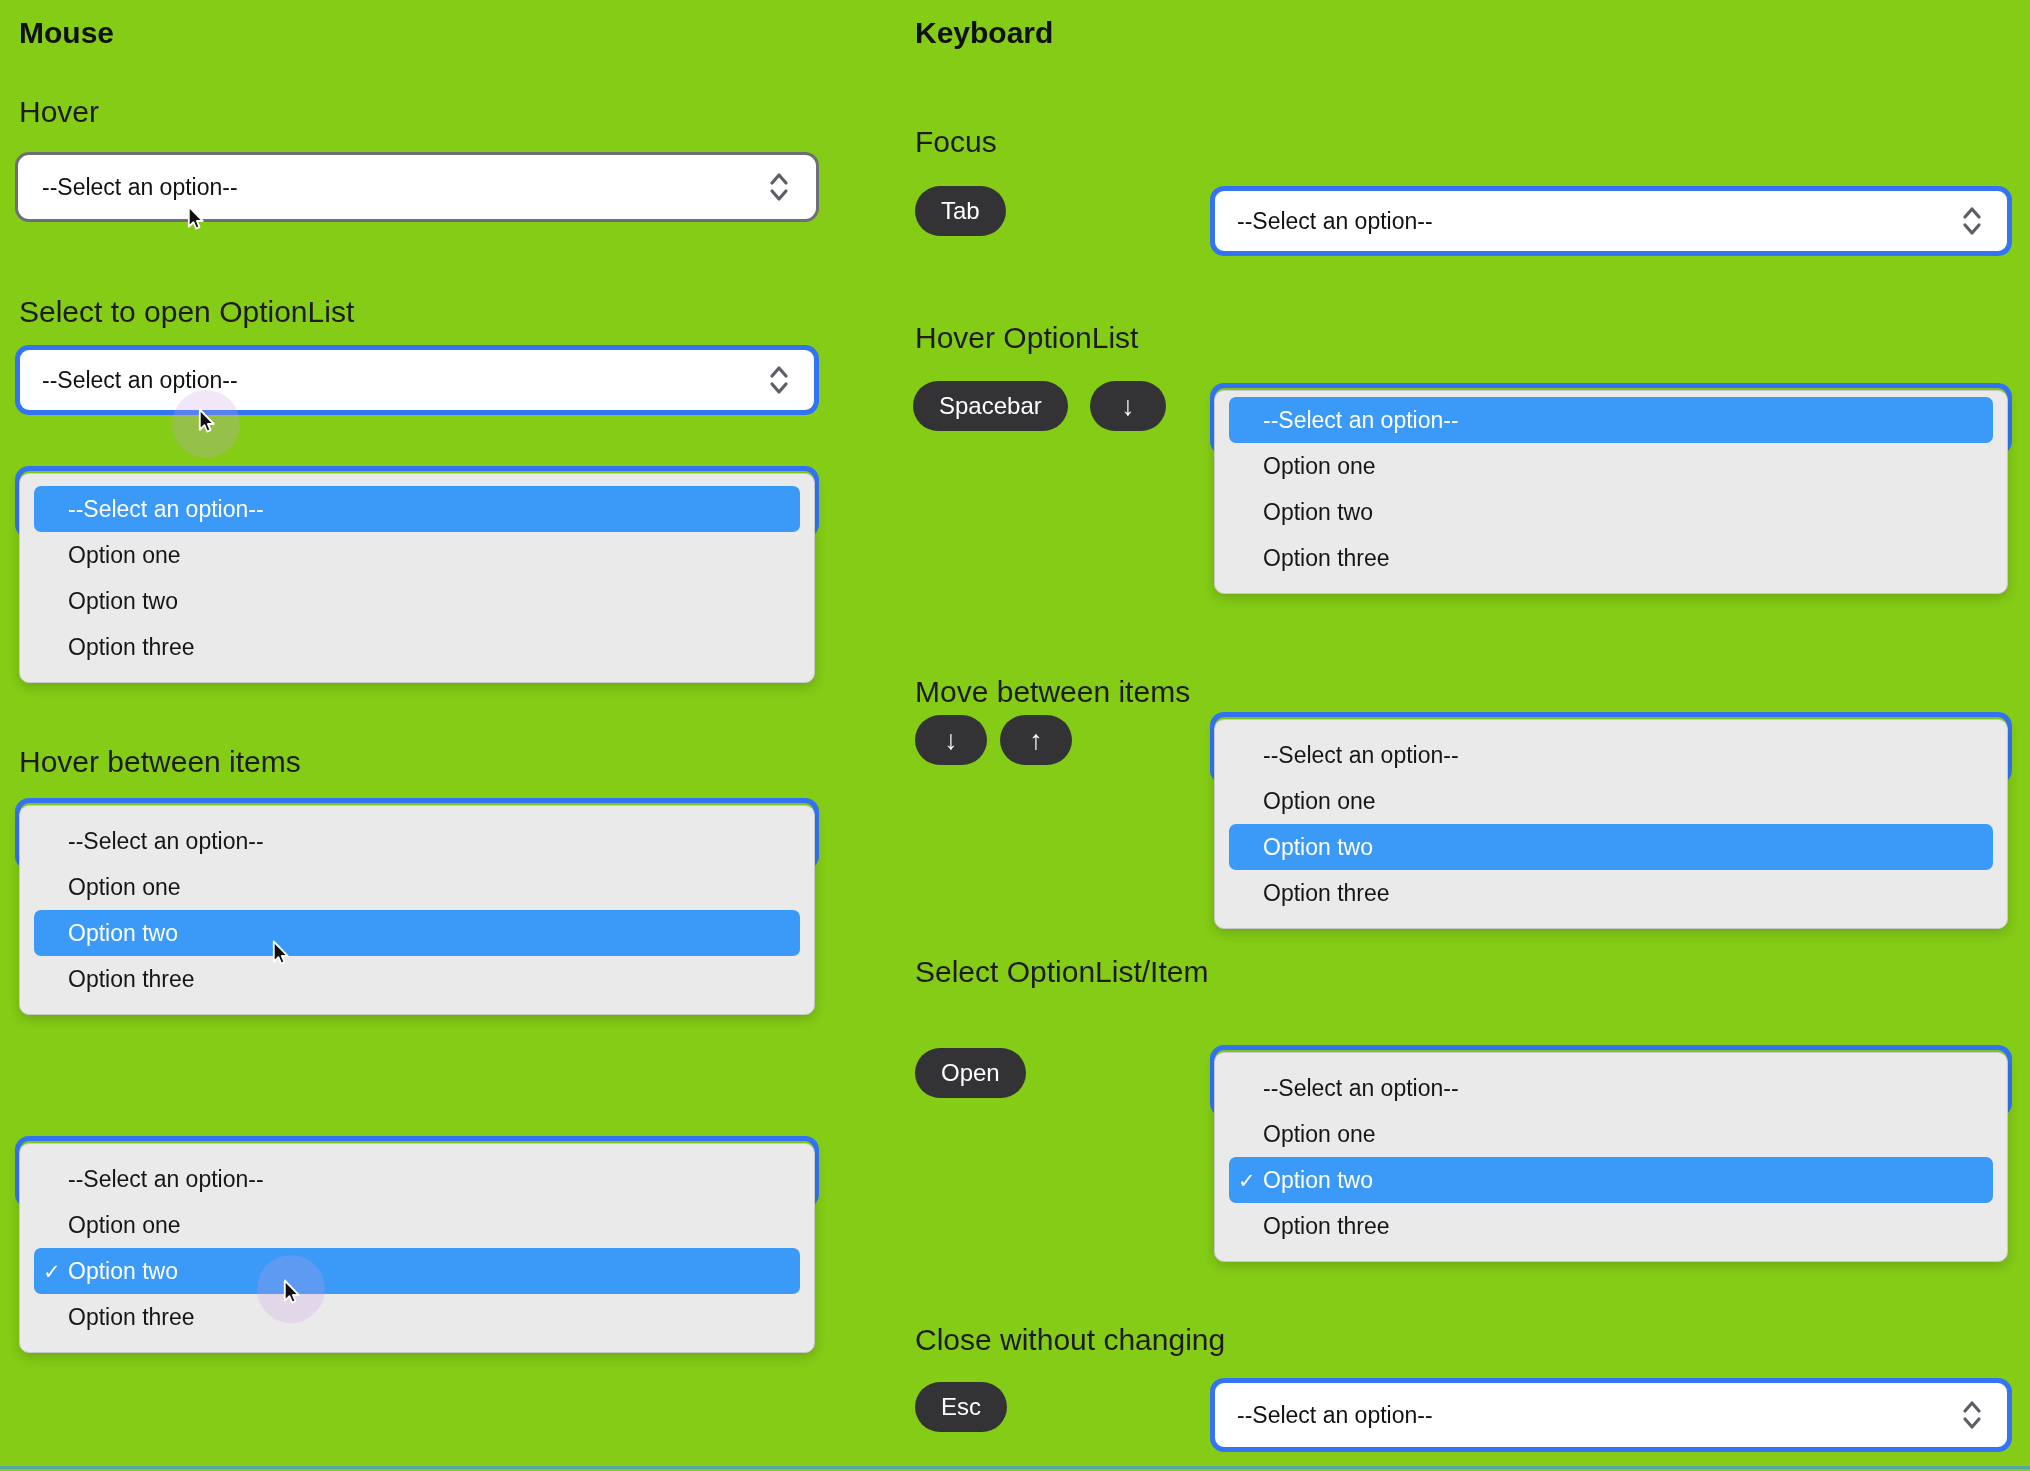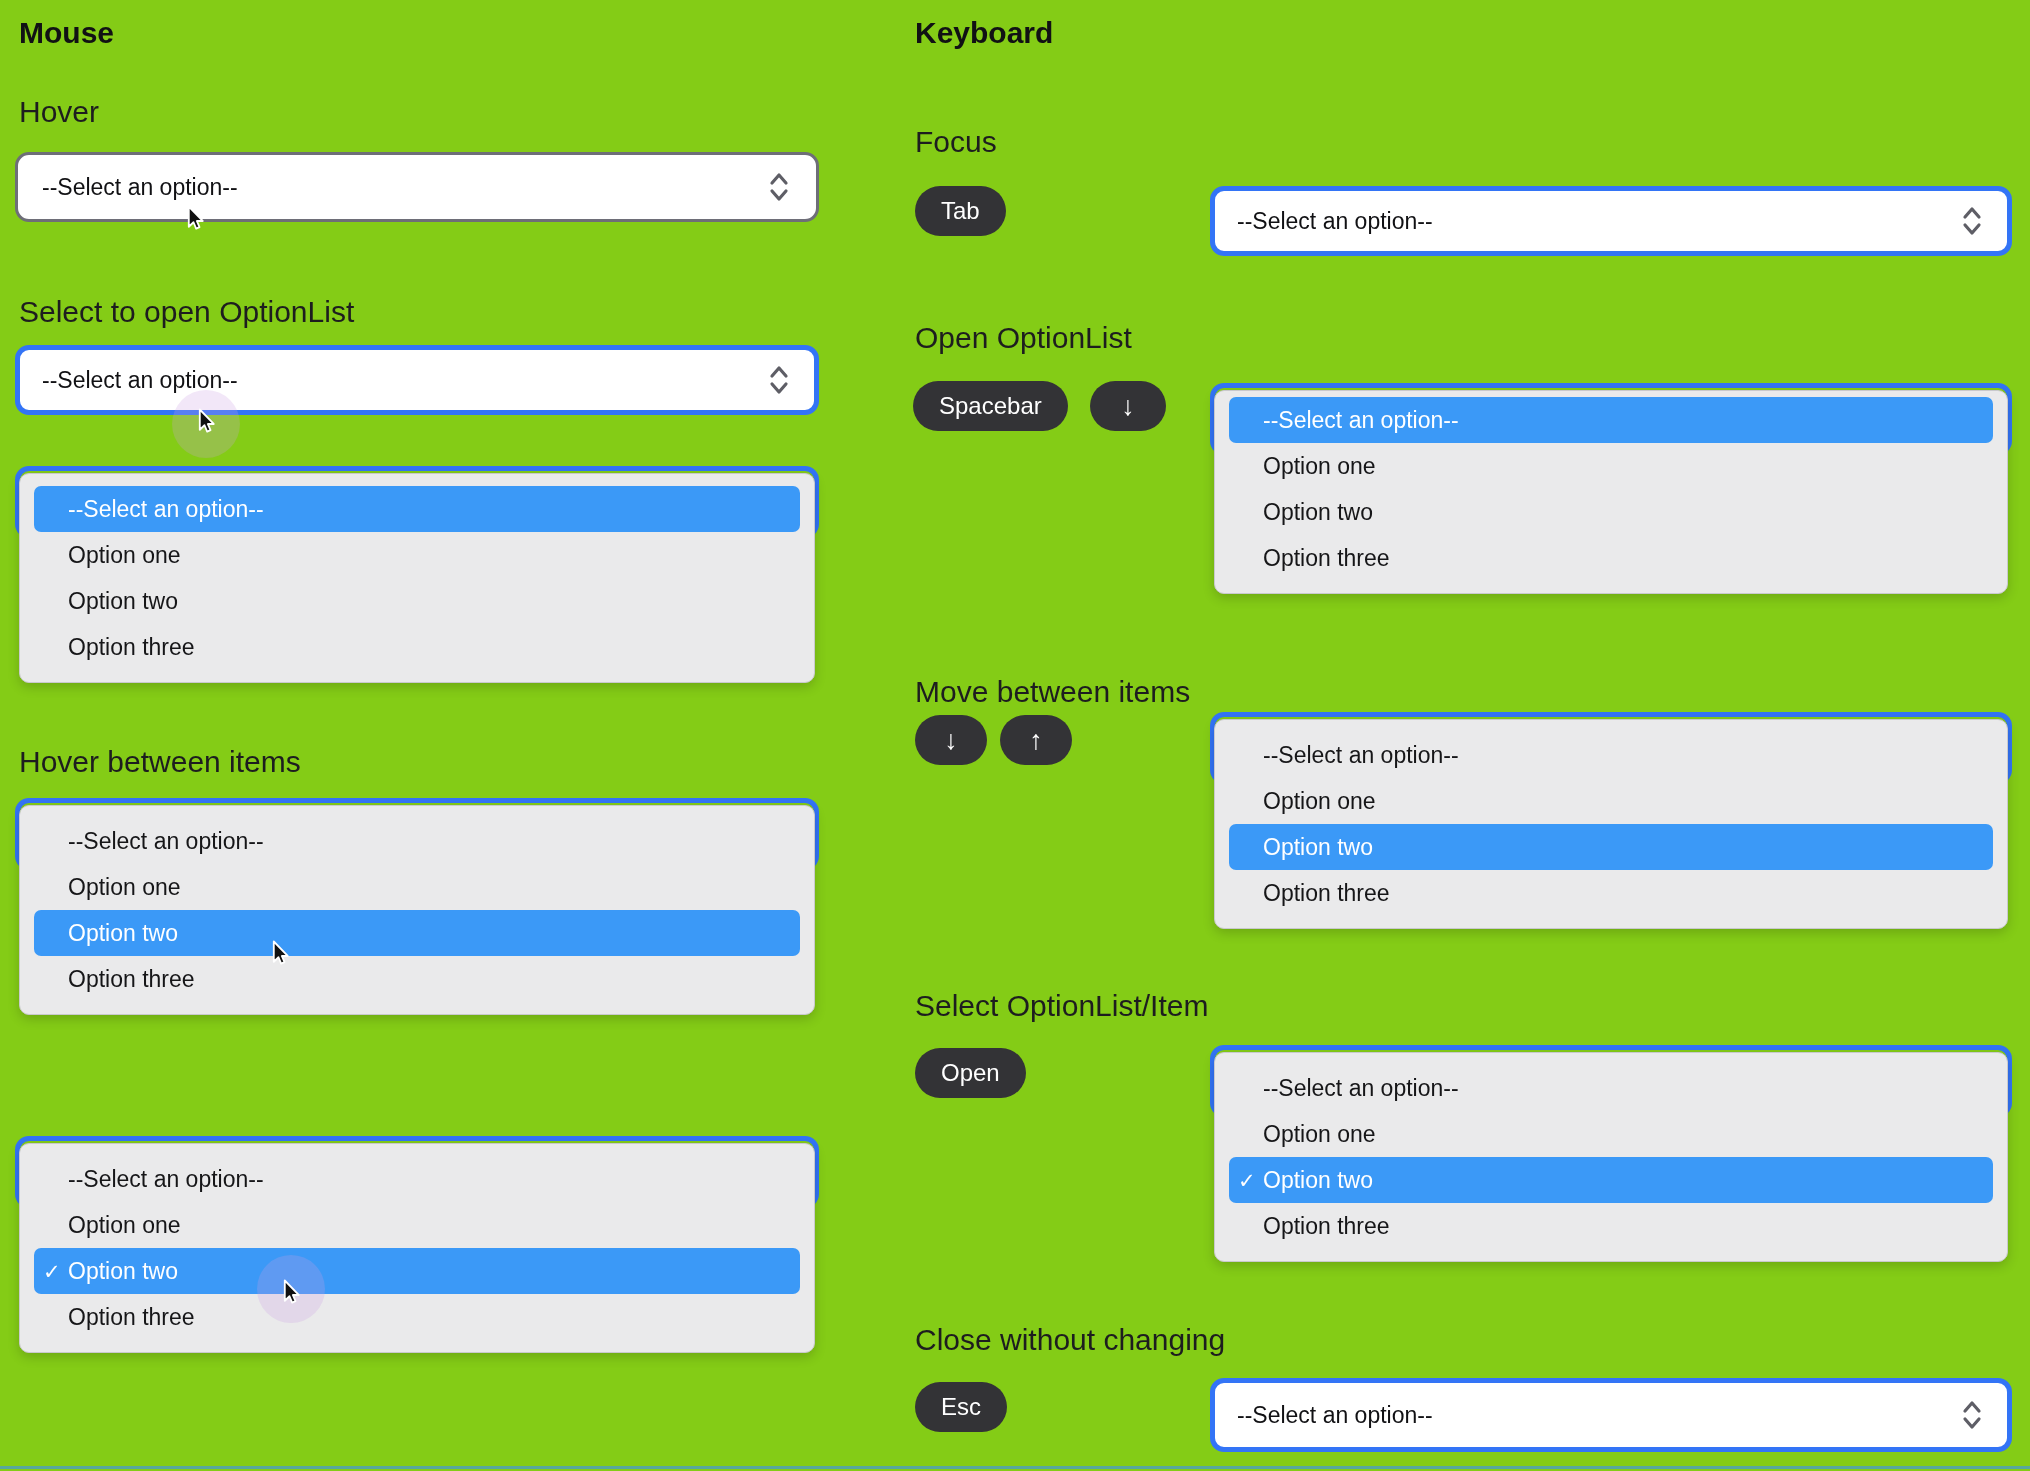--- a/index.html
+++ b/index.html
@@ -163,21 +163,21 @@
       <span>Tab</span>
     </div>
   <div class="sel focused" style="left:1210px;top:186px;width:802px">
     <span class="seltext">--Select an option--</span>
     <svg class="chev" width="22" height="34" viewBox="0 0 22 34">
       <polyline points="4,13 11,5 18,13" fill="none" stroke="#5e5e66" stroke-width="3.2" stroke-linecap="round" stroke-linejoin="round"></polyline>
       <polyline points="4,21 11,29 18,21" fill="none" stroke="#5e5e66" stroke-width="3.2" stroke-linecap="round" stroke-linejoin="round"></polyline>
     </svg>
   </div>
 
-  <div class="seclabel" style="left:915px;top:321px">Open OptionList</div>
+  <div class="seclabel" style="left:915px;top:321px">Hover OptionList</div>
   <div class="pill" style="left:913px;top:381px">
       <span>Spacebar</span>
     </div>
   <div class="pill arrow" style="left:1090px;top:381px">
       <span>↓</span>
     </div>
   <div class="optlist" style="left:1210px;top:383px;width:802px">
     <div class="olring"></div>
     <div class="olpanel tight">
       <div class="row hl">
@@ -213,21 +213,21 @@
         </div>
       <div class="row hl">
           <span>Option two</span>
         </div>
       <div class="row">
           <span>Option three</span>
         </div>
     </div>
   </div>
 
-  <div class="seclabel" style="left:915px;top:989px">Select OptionList/Item</div>
+  <div class="seclabel" style="left:915px;top:955px">Select OptionList/Item</div>
   <div class="pill" style="left:915px;top:1048px">
       <span>Open</span>
     </div>
   <div class="optlist" style="left:1210px;top:1045px;width:802px">
     <div class="olring"></div>
     <div class="olpanel">
       <div class="row">
           <span>--Select an option--</span>
         </div>
       <div class="row">

